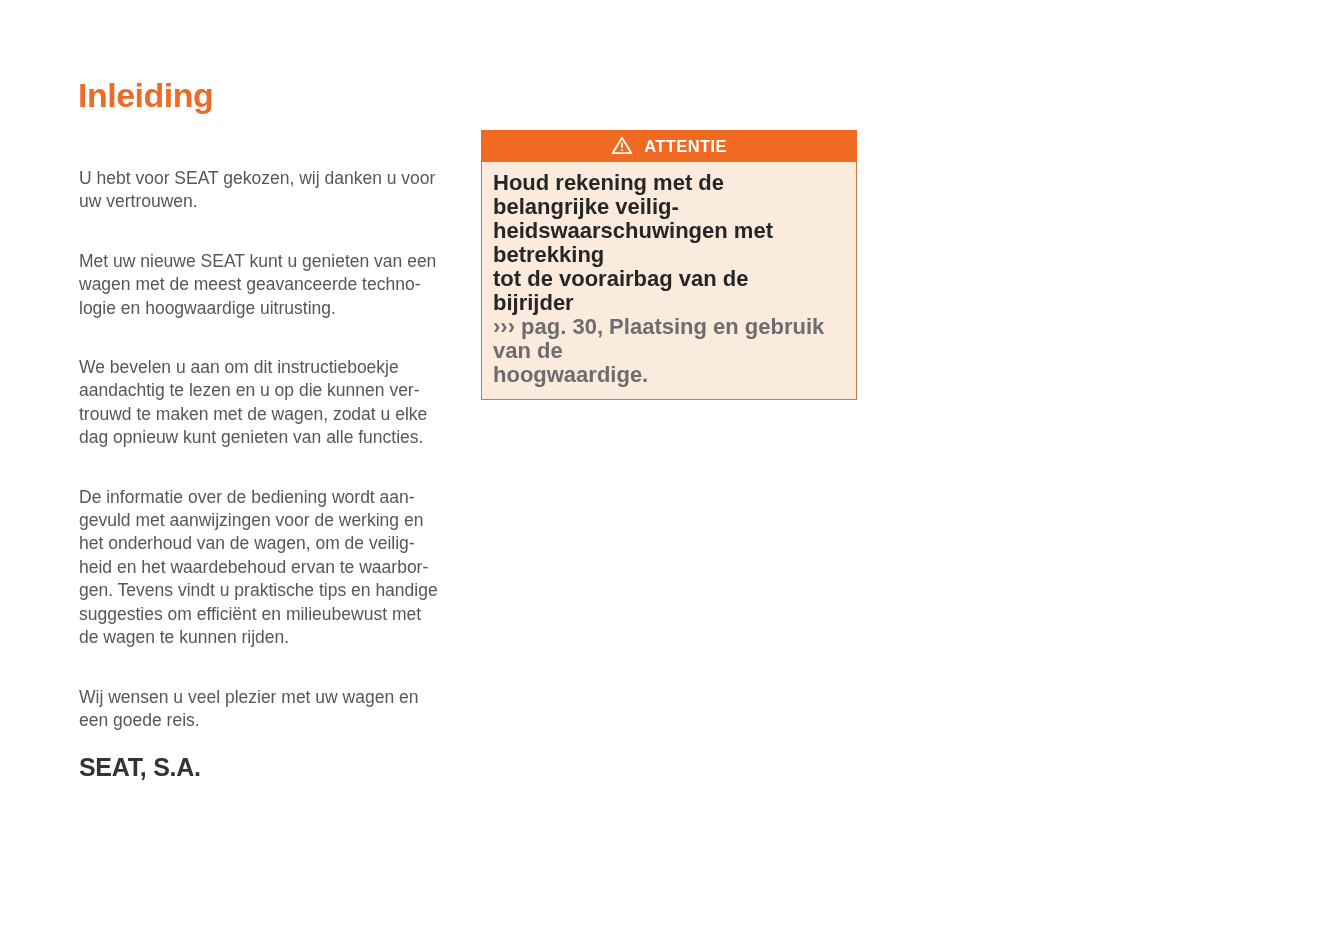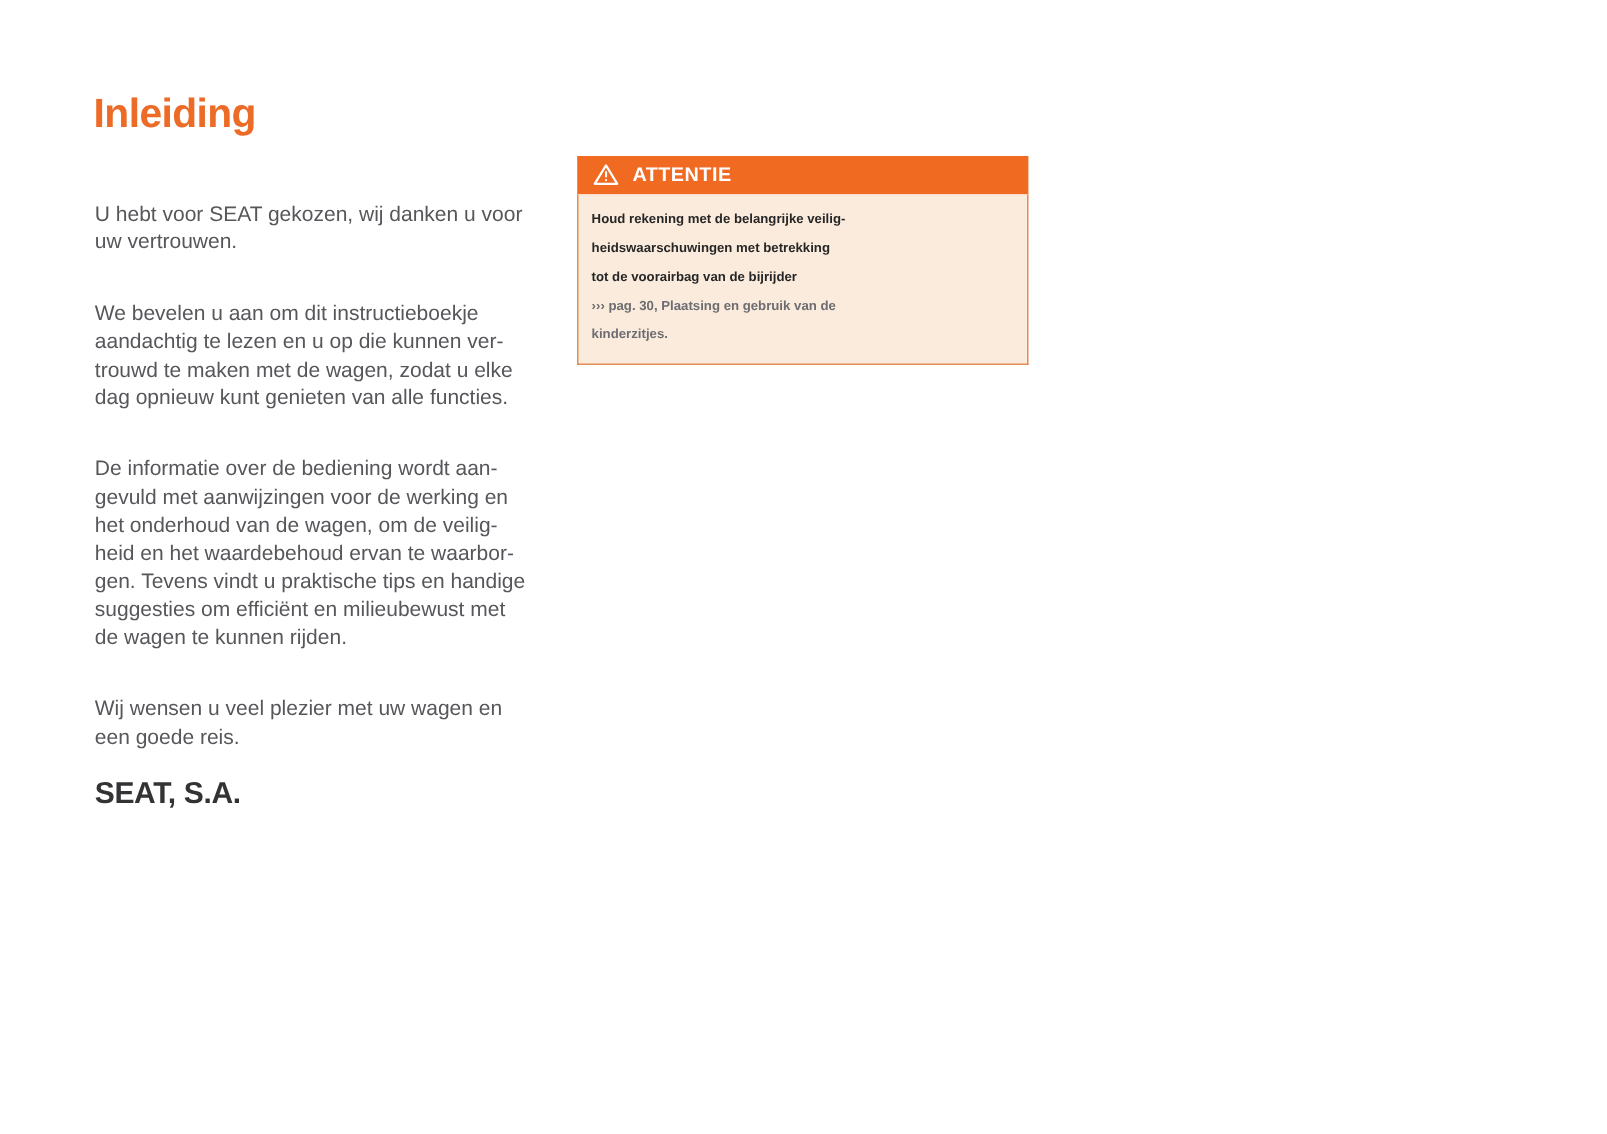--- a/index.html
+++ b/index.html
@@ -63,37 +63,38 @@
     width: 376px;
   }
   .warning-header {
     display: flex;
     align-items: center;
     gap: 11px;
     height: 32px;
     padding: 0 13px;
     background: var(--attention-header-bg, #F06A22);
     color: #FFFFFF;
+    justify-content: center;
   }
   .warning-header .title {
     font-size: 16.5px;
     font-weight: bold;
     letter-spacing: 0.4px;
   }
   .warning-header .tri-icon {
     display: inline-flex;
     align-items: center;
     margin-top: -1px;
   }
   .warning-body {
     background: var(--attention-body-bg, #FBEBDD);
     border: 1.5px solid var(--attention-border, #DF7535);
     border-top: none;
     padding: 9px 26px 12px 11px;
-    font-size: 11px;
+    font-size: 22px;
     font-weight: bold;
     line-height: 24px;
   }
   .warn-main {
     display: block;
     white-space: pre-line;
     color: var(--attention-text, #262626);
   }
   .warn-ref {
     display: block;
@@ -105,20 +106,23 @@
 </head>
 <body>
 
 <div class="page">
 
   <h1 class="page-title">Inleiding</h1>
 
   <div class="left-col">
     <p>U hebt voor SEAT gekozen, wij danken u voor
 uw vertrouwen.</p>
+    <p>Met uw nieuwe SEAT kunt u genieten van een
+wagen met de meest geavanceerde techno-
+logie en hoogwaardige uitrusting.</p>
     <p>We bevelen u aan om dit instructieboekje
 aandachtig te lezen en u op die kunnen ver-
 trouwd te maken met de wagen, zodat u elke
 dag opnieuw kunt genieten van alle functies.</p>
     <p>De informatie over de bediening wordt aan-
 gevuld met aanwijzingen voor de werking en
 het onderhoud van de wagen, om de veilig-
 heid en het waardebehoud ervan te waarbor-
 gen. Tevens vindt u praktische tips en handige
 suggesties om efficiënt en milieubewust met
@@ -137,17 +141,17 @@
           <rect x="11.1" y="14.6" width="1.9" height="2" rx="0.9" fill="#FFFFFF"></rect>
         </svg>
       </span>
       <span class="title">ATTENTIE</span>
     </div>
     <div class="warning-body">
       <span class="warn-main">Houd rekening met de belangrijke veilig-
 heidswaarschuwingen met betrekking
 tot de voorairbag van de bijrijder</span>
       <span class="warn-ref">››› pag. 30, Plaatsing en gebruik van de
-kinderzitjes.</span>
+hoogwaardige.</span>
     </div>
   </aside>
 
 </div>
 
 </body></html>

